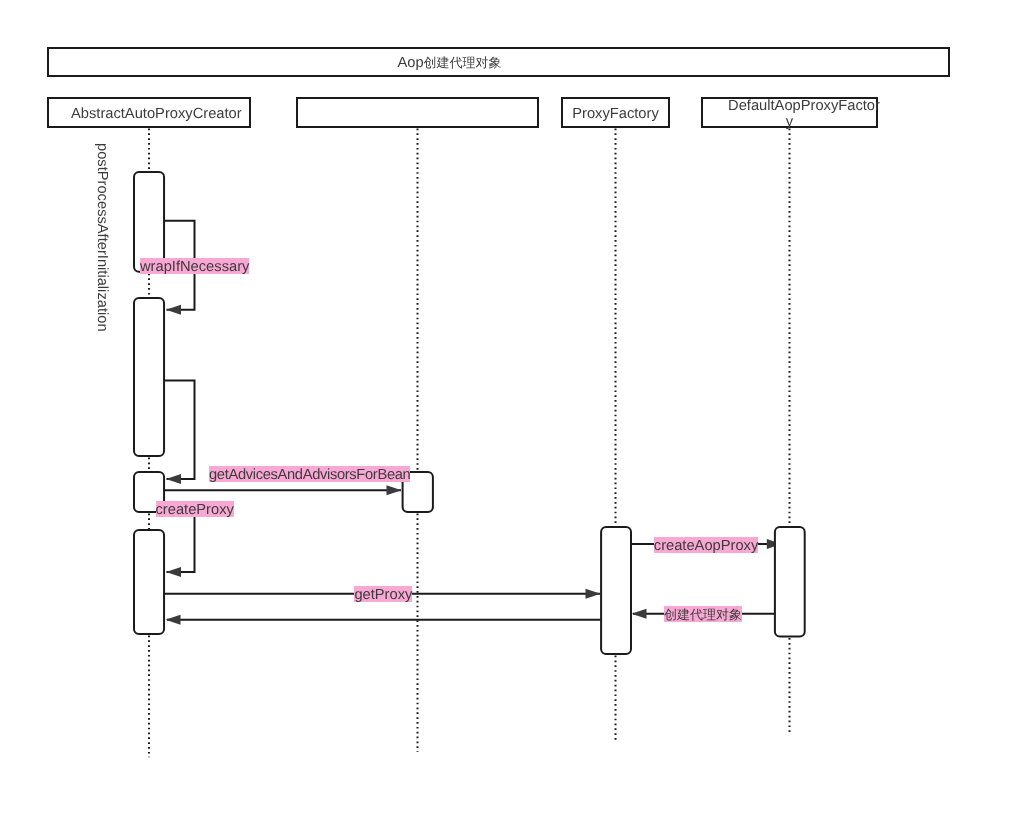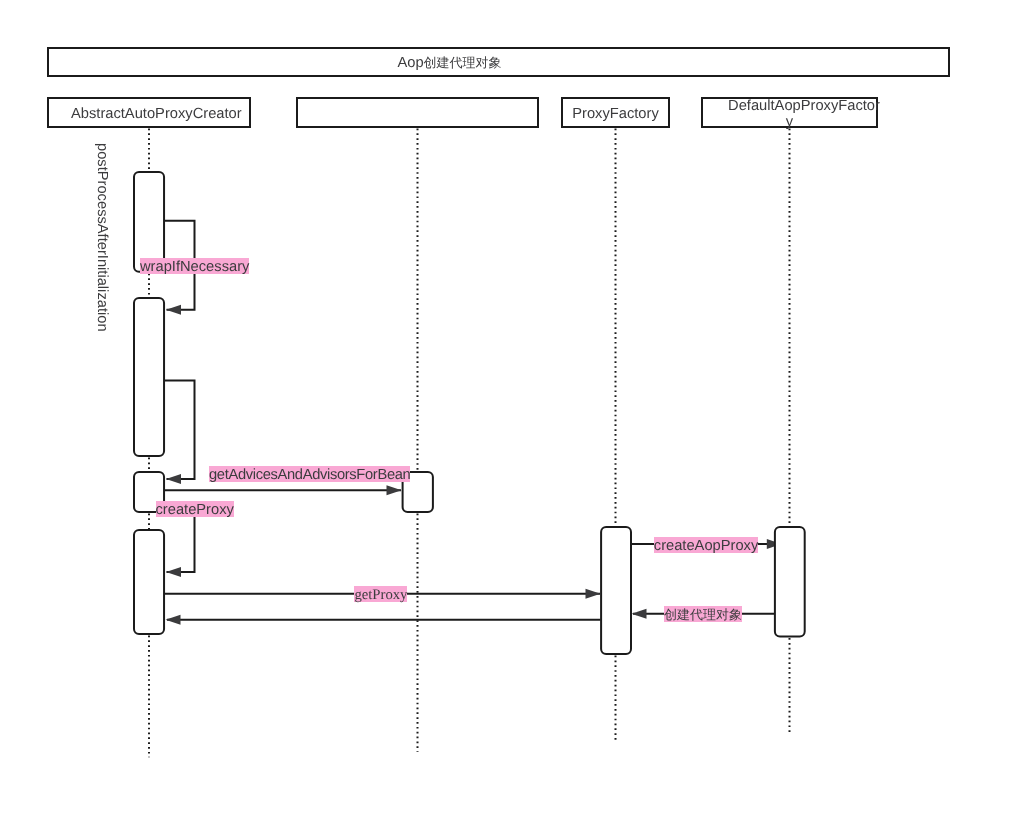--- a/index.html
+++ b/index.html
@@ -115,19 +115,19 @@
   </svg>
 
   <div class="vlbl" style="left:110px;top:142.5px;">postProcessAfterInitialization</div>
 
   <div class="lbl msg" style="left:140px;top:258.4px;">wrapIfNecessary</div>
 
   <div class="lbl msg" style="left:209px;top:466px;letter-spacing:-0.33px;">getAdvicesAndAdvisorsForBean</div>
 
   <div class="lbl msg" style="left:155.5px;top:501px;">createProxy</div>
 
-  <div class="lbl msg" style="left:354.4px;top:585.5px;font-family:Liberation Serif, serif;">getProxy</div>
+  <div class="lbl msg" style="left:354.4px;top:585.5px;">getProxy</div>
 
   <div class="lbl msg" style="left:653.8px;top:537px;">createAopProxy</div>
 
   <div class="lbl msg cjk" style="left:663.9px;top:605.5px;">创建代理对象</div>
 
 </div>
 
 </body></html>

